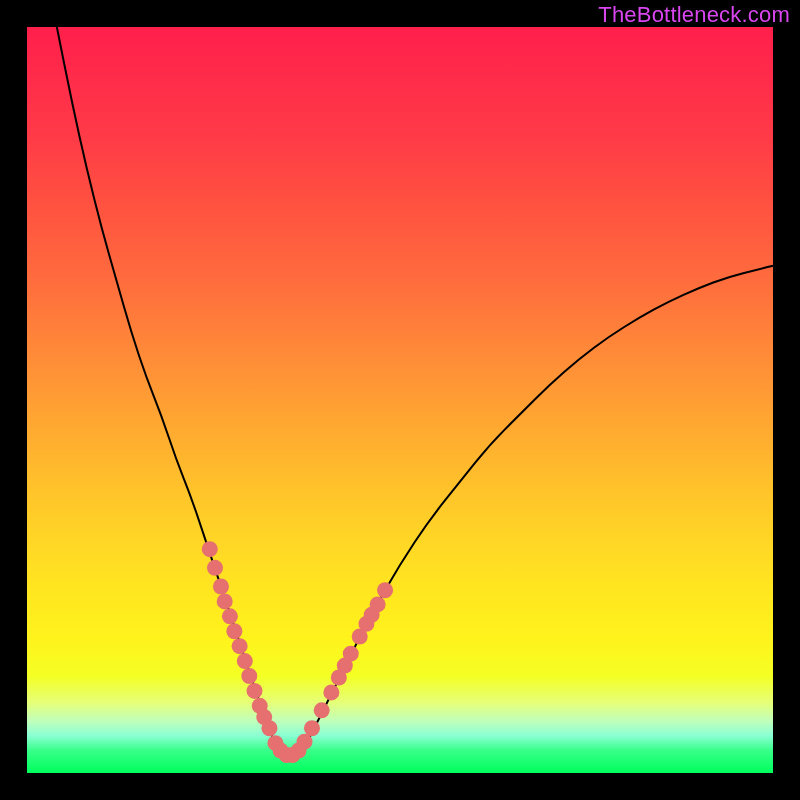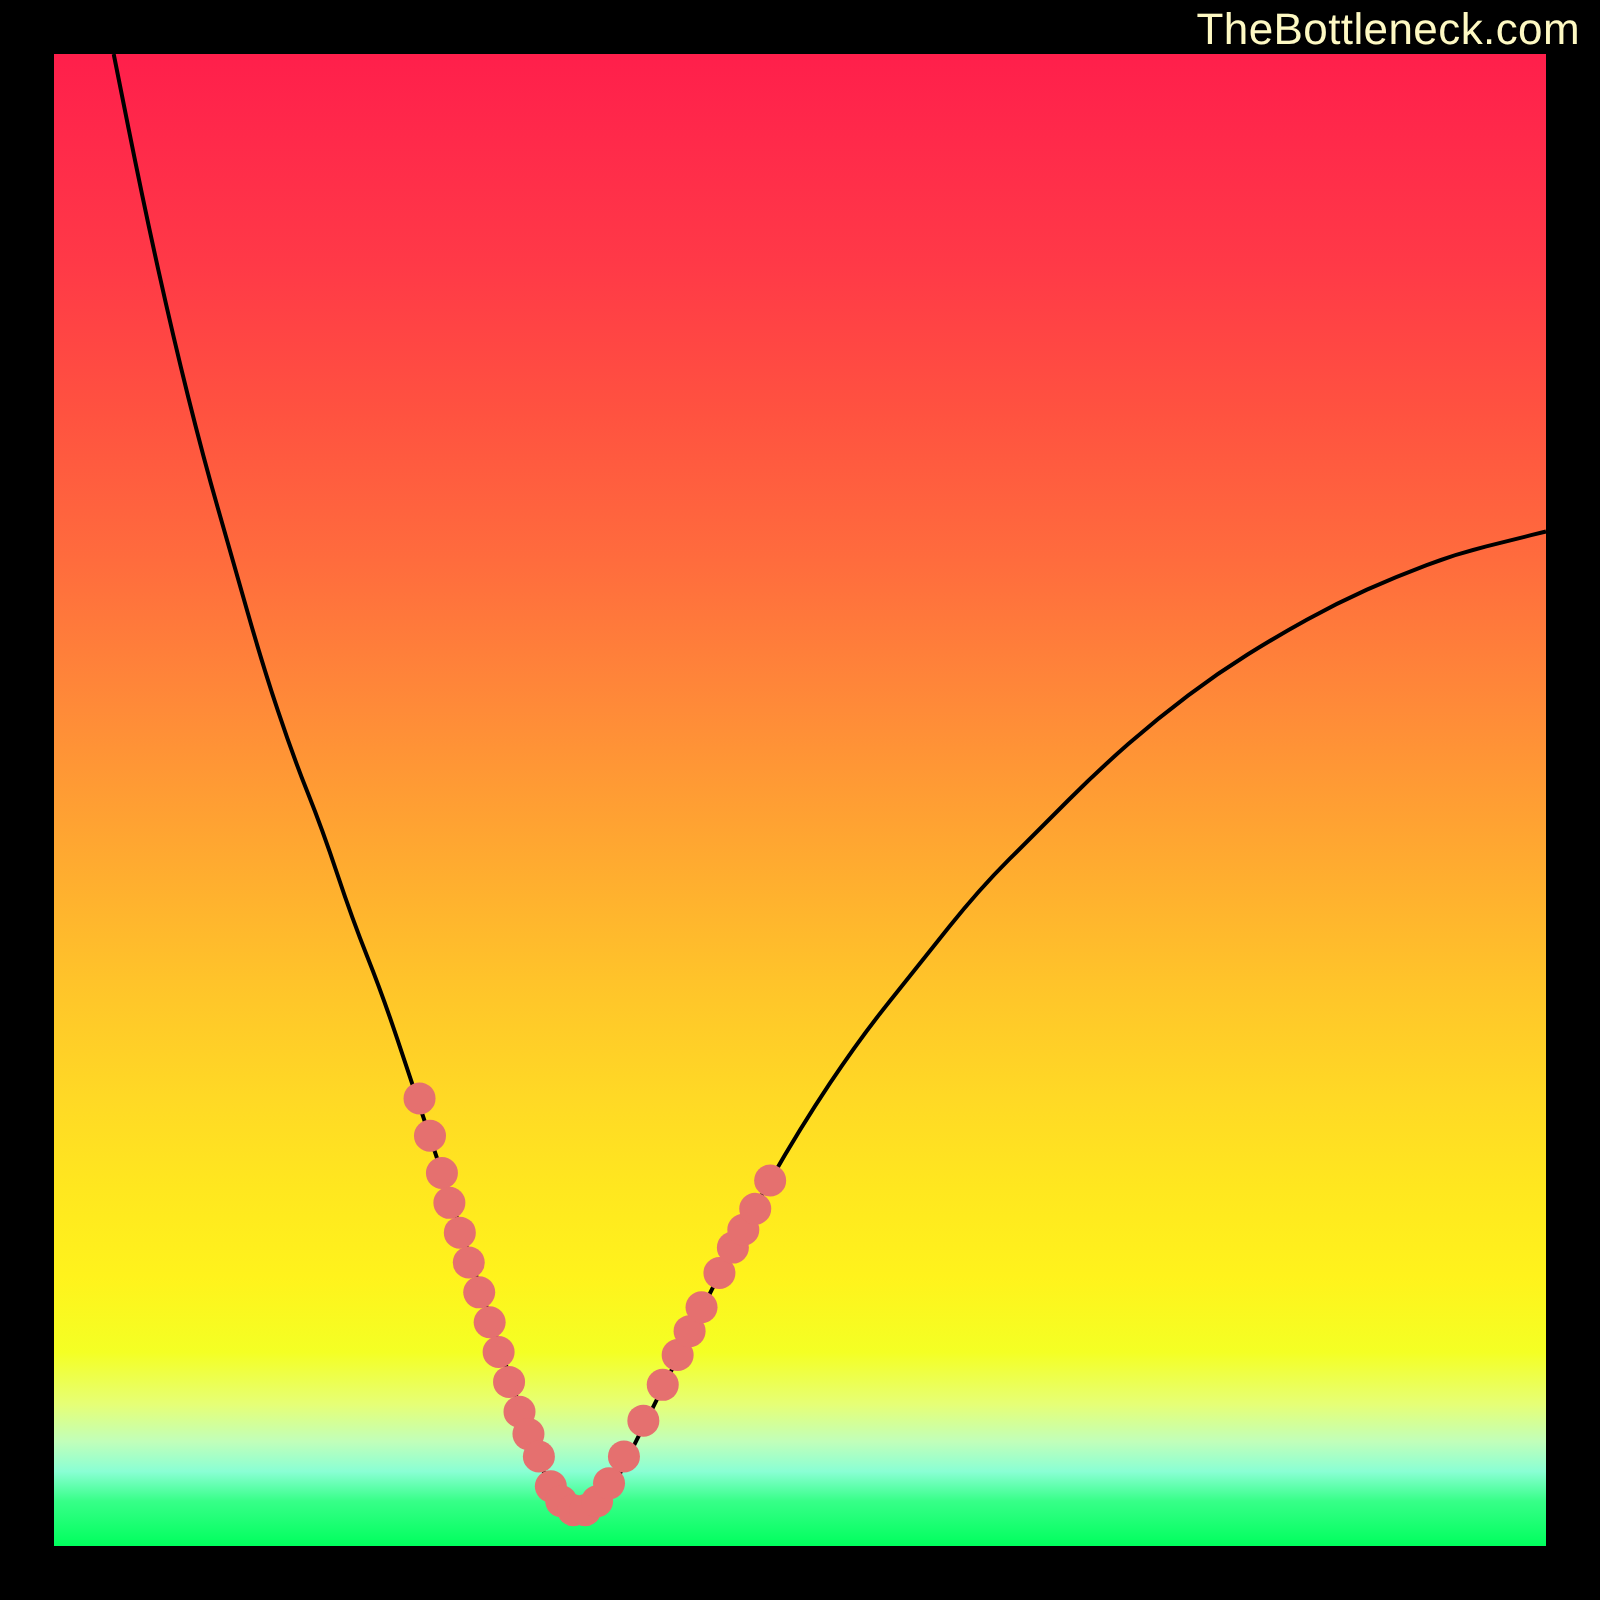--- a/index.html
+++ b/index.html
@@ -50,21 +50,21 @@
     left: 0;
     top: 0;
     width: 746px;
     height: 746px;
     overflow: visible;
   }
   .watermark {
     position: absolute;
     top: 2px;
     right: 10px;
-    color: #fef9c3;
+    color: #d946ef;
     font-size: 22px;
     font-weight: 400;
     letter-spacing: 0.2px;
   }
 </style>
 </head>
 <body>
 
 <div class="frame">
   <div class="plot">

